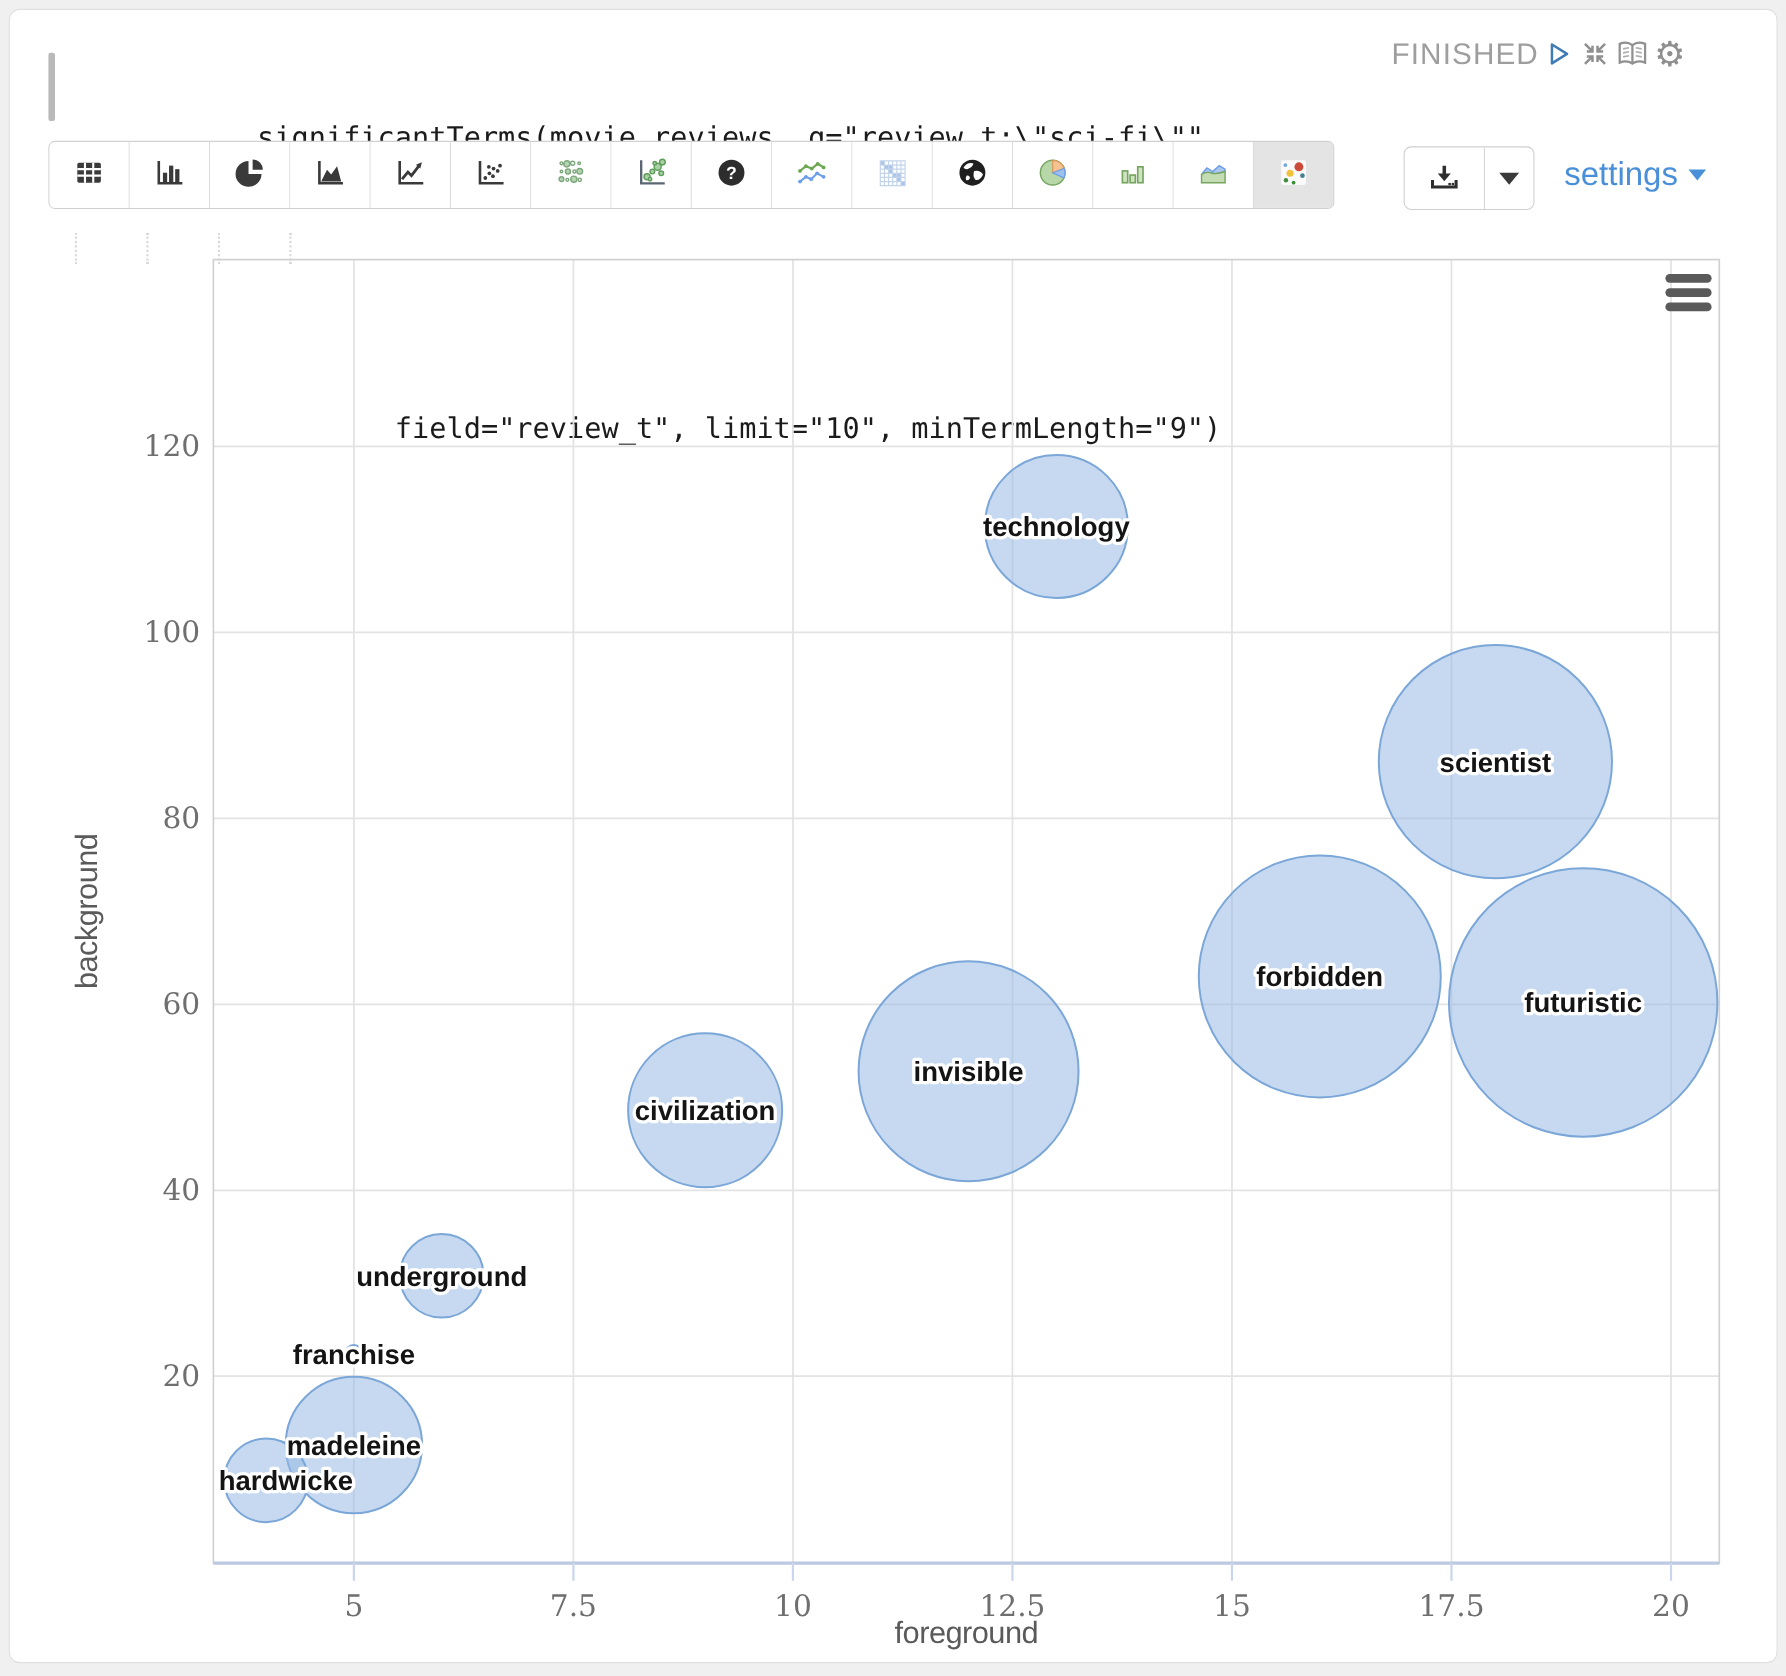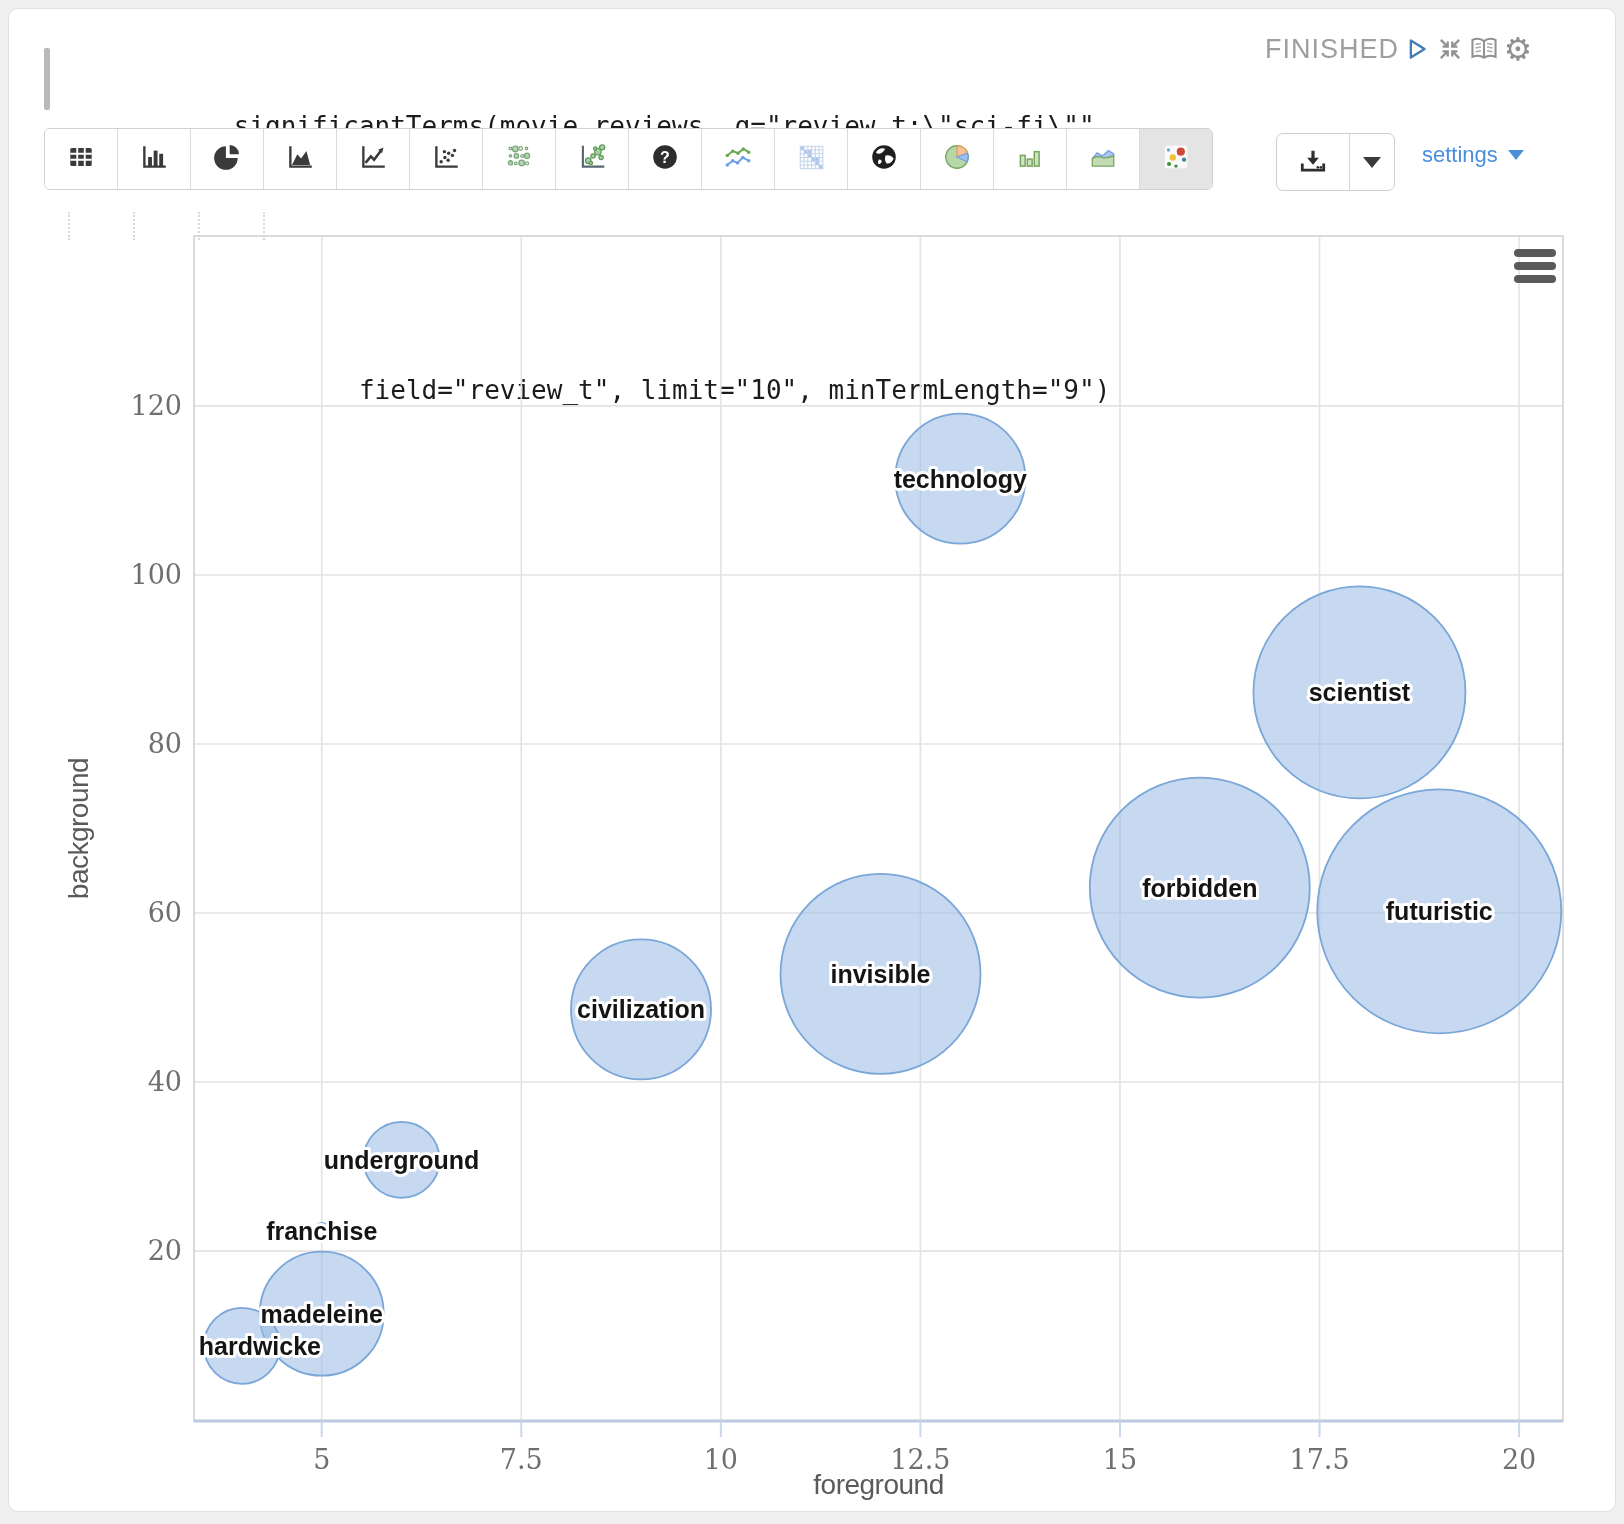--- a/index.html
+++ b/index.html
@@ -25,21 +25,21 @@
         justify-content:center;background:#ffffff;cursor:pointer;}
   .tbtn:last-child{border-right:none;}
   .tbtn.selected{background:#e4e4e4;}
   .dl-group{position:absolute;left:1276px;top:133px;display:flex;border:1.5px solid #cfcfcf;
             border-radius:7px;background:#fff;overflow:hidden;height:56px;}
   .dl-main{width:72px;display:flex;align-items:center;justify-content:center;border-right:1px solid #d6d6d6;cursor:pointer;}
   .dl-caret{width:44px;display:flex;align-items:center;justify-content:center;cursor:pointer;}
   .caret-down{width:0;height:0;border-left:9px solid transparent;border-right:9px solid transparent;
               border-top:11px solid #3a3a3a;}
   .settings{position:absolute;left:1422px;top:142px;display:flex;align-items:center;gap:10px;
-            color:#4a90d9;font-size:22px;cursor:pointer;justify-content:center;}
+            color:#4a90d9;font-size:30px;cursor:pointer;justify-content:center;}
   .settings .caret-down{border-top-color:#4a90d9;border-left-width:8px;border-right-width:8px;border-top-width:10px;}
   
   #chart{position:absolute;left:0;top:0;width:1624px;height:1524px;}
   .hamburger{position:absolute;left:1514px;top:249px;display:flex;flex-direction:column;gap:5px;cursor:pointer;}
   .hamburger span{display:block;width:42px;height:8px;background:#5a5a5a;border-radius:4px;}
 </style>
 </head>
 <body>
 
 <div class="card"></div>

